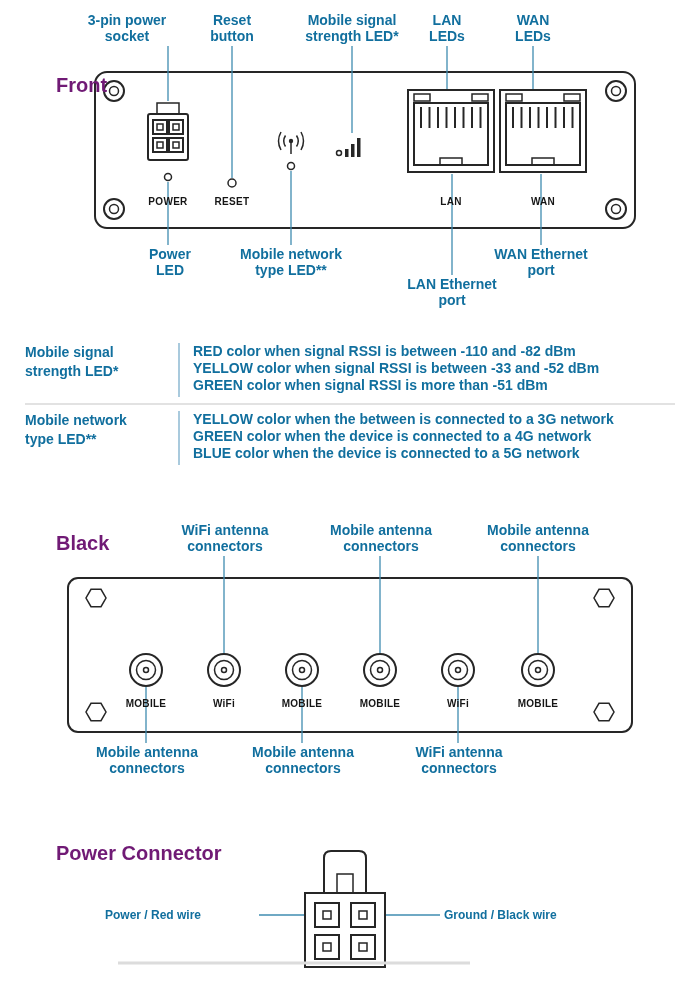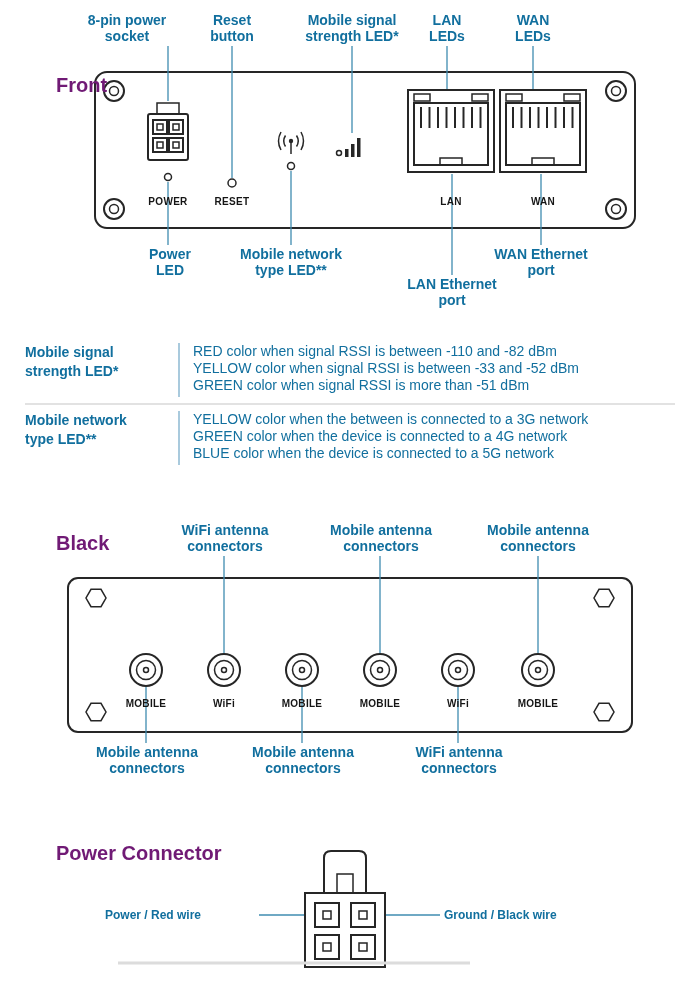--- a/index.html
+++ b/index.html
@@ -10,21 +10,21 @@
     background: #fff;
     font-family: "Liberation Sans", sans-serif;
     overflow: hidden;
   }
   #art { position: absolute; left: 0; top: 0; }
 
   .lbl  { position: absolute; color: var(--label-blue); font-weight: 700; font-size: 14px; line-height: 16px; text-align: center; white-space: pre-line; }
   .h1   { position: absolute; color: #701a75; font-weight: 700; font-size: 20px; line-height: 22px; margin-left: 44px; }
   .plbl { position: absolute; color: #151515; font-weight: 700; font-size: 10px; line-height: 11px; text-align: center; letter-spacing: .3px; }
   .term { position: absolute; color: var(--label-blue); font-weight: 700; font-size: 14px; line-height: 19px; white-space: pre-line; }
-  .dline{ position: absolute; color: var(--label-blue); font-weight: 400; font-size: 14px; line-height: 16px; white-space: nowrap; }
+  .dline{ position: absolute; color: var(--label-blue); font-weight: 700; font-size: 14px; line-height: 16px; white-space: nowrap; }
   .wlbl { position: absolute; color: var(--label-blue); font-weight: 700; font-size: 12px; line-height: 15px; }
 
   
   .st   { stroke: var(--ink); stroke-width: 2;   fill: #fff; }
   .sn   { stroke: var(--ink); stroke-width: 2;   fill: none; }
   .thin { stroke: var(--ink); stroke-width: 1.5; fill: none; }
   .fillink { fill: var(--ink); stroke: none; }
   .lead { stroke: var(--line-blue); stroke-width: 1.3; }
   .vdiv { stroke: #a9cadd; stroke-width: 2; }
   .hdiv { stroke: #d9d9d9; stroke-width: 1.5; }
@@ -164,21 +164,21 @@
   </g>
   <g>
     <line class="lead" x1="259" y1="915" x2="304" y2="915"></line>
     <line class="lead" x1="386" y1="915" x2="440" y2="915"></line>
   </g>
   <line class="gdiv" x1="118" y1="963" x2="470" y2="963"></line>
 </svg>
 
 <div class="h1" style="left:12px;top:74px">Front</div>
 
-<div class="lbl" style="left:52px;top:12px;width:150px">8-pin power
+<div class="lbl" style="left:52px;top:12px;width:150px">3-pin power
 socket</div>
 <div class="lbl" style="left:172px;top:12px;width:120px">Reset
 button</div>
 <div class="lbl" style="left:277px;top:12px;width:150px">Mobile signal
 strength LED*</div>
 <div class="lbl" style="left:412px;top:12px;width:70px">LAN
 LEDs</div>
 <div class="lbl" style="left:498px;top:12px;width:70px">WAN
 LEDs</div>
 

